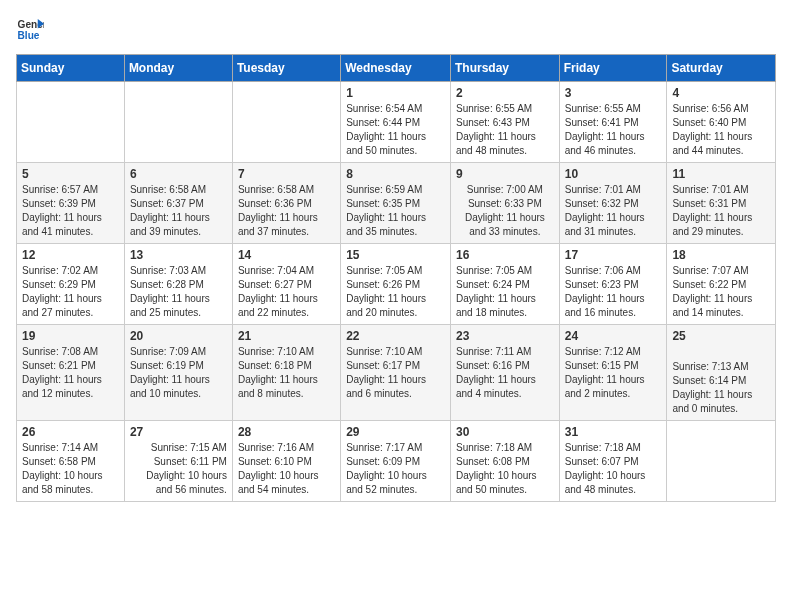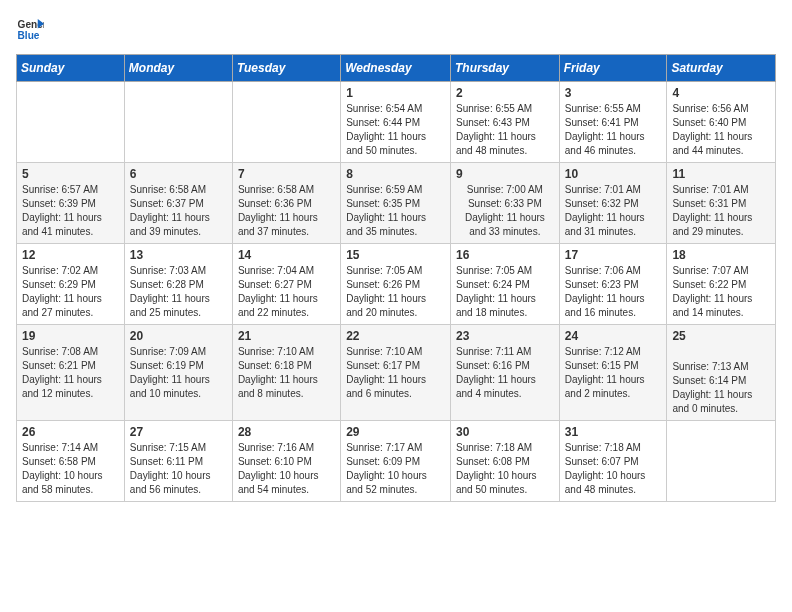--- a/index.html
+++ b/index.html
@@ -43,21 +43,20 @@
       border: 1px solid #ccc;
     }
     .calendar-table th {
       background-color: #1565c0;
       color: #fff;
       font-size: 12px;
       font-weight: bold;
       padding: 6px 4px;
       text-align: left;
       border: 1px solid #aaa;
-      font-style: italic;
     }
     .calendar-table td {
       vertical-align: top;
       border: 1px solid #ccc;
       padding: 4px 5px;
       font-size: 10.5px;
       color: #333;
       min-height: 80px;
       width: 113px;
     }
@@ -301,21 +300,21 @@
       <tr class="row-even">
         <td>
           <span class="day-number">26</span>
           <div class="day-info" style="white-space: pre-line;">Sunrise: 7:14 AM
 Sunset: 6:58 PM
 Daylight: 10 hours
 and 58 minutes.</div>
         </td>
         <td>
           <span class="day-number">27</span>
-          <div class="day-info" style="white-space: pre-line;">Sunrise: 7:15 AM
+          <div class="day-info" style="white-space: pre-line; text-align: right;">Sunrise: 7:15 AM
 Sunset: 6:11 PM
 Daylight: 10 hours
 and 56 minutes.</div>
         </td>
         <td>
           <span class="day-number">28</span>
           <div class="day-info" style="white-space: pre-line;">Sunrise: 7:16 AM
 Sunset: 6:10 PM
 Daylight: 10 hours
 and 54 minutes.</div>

